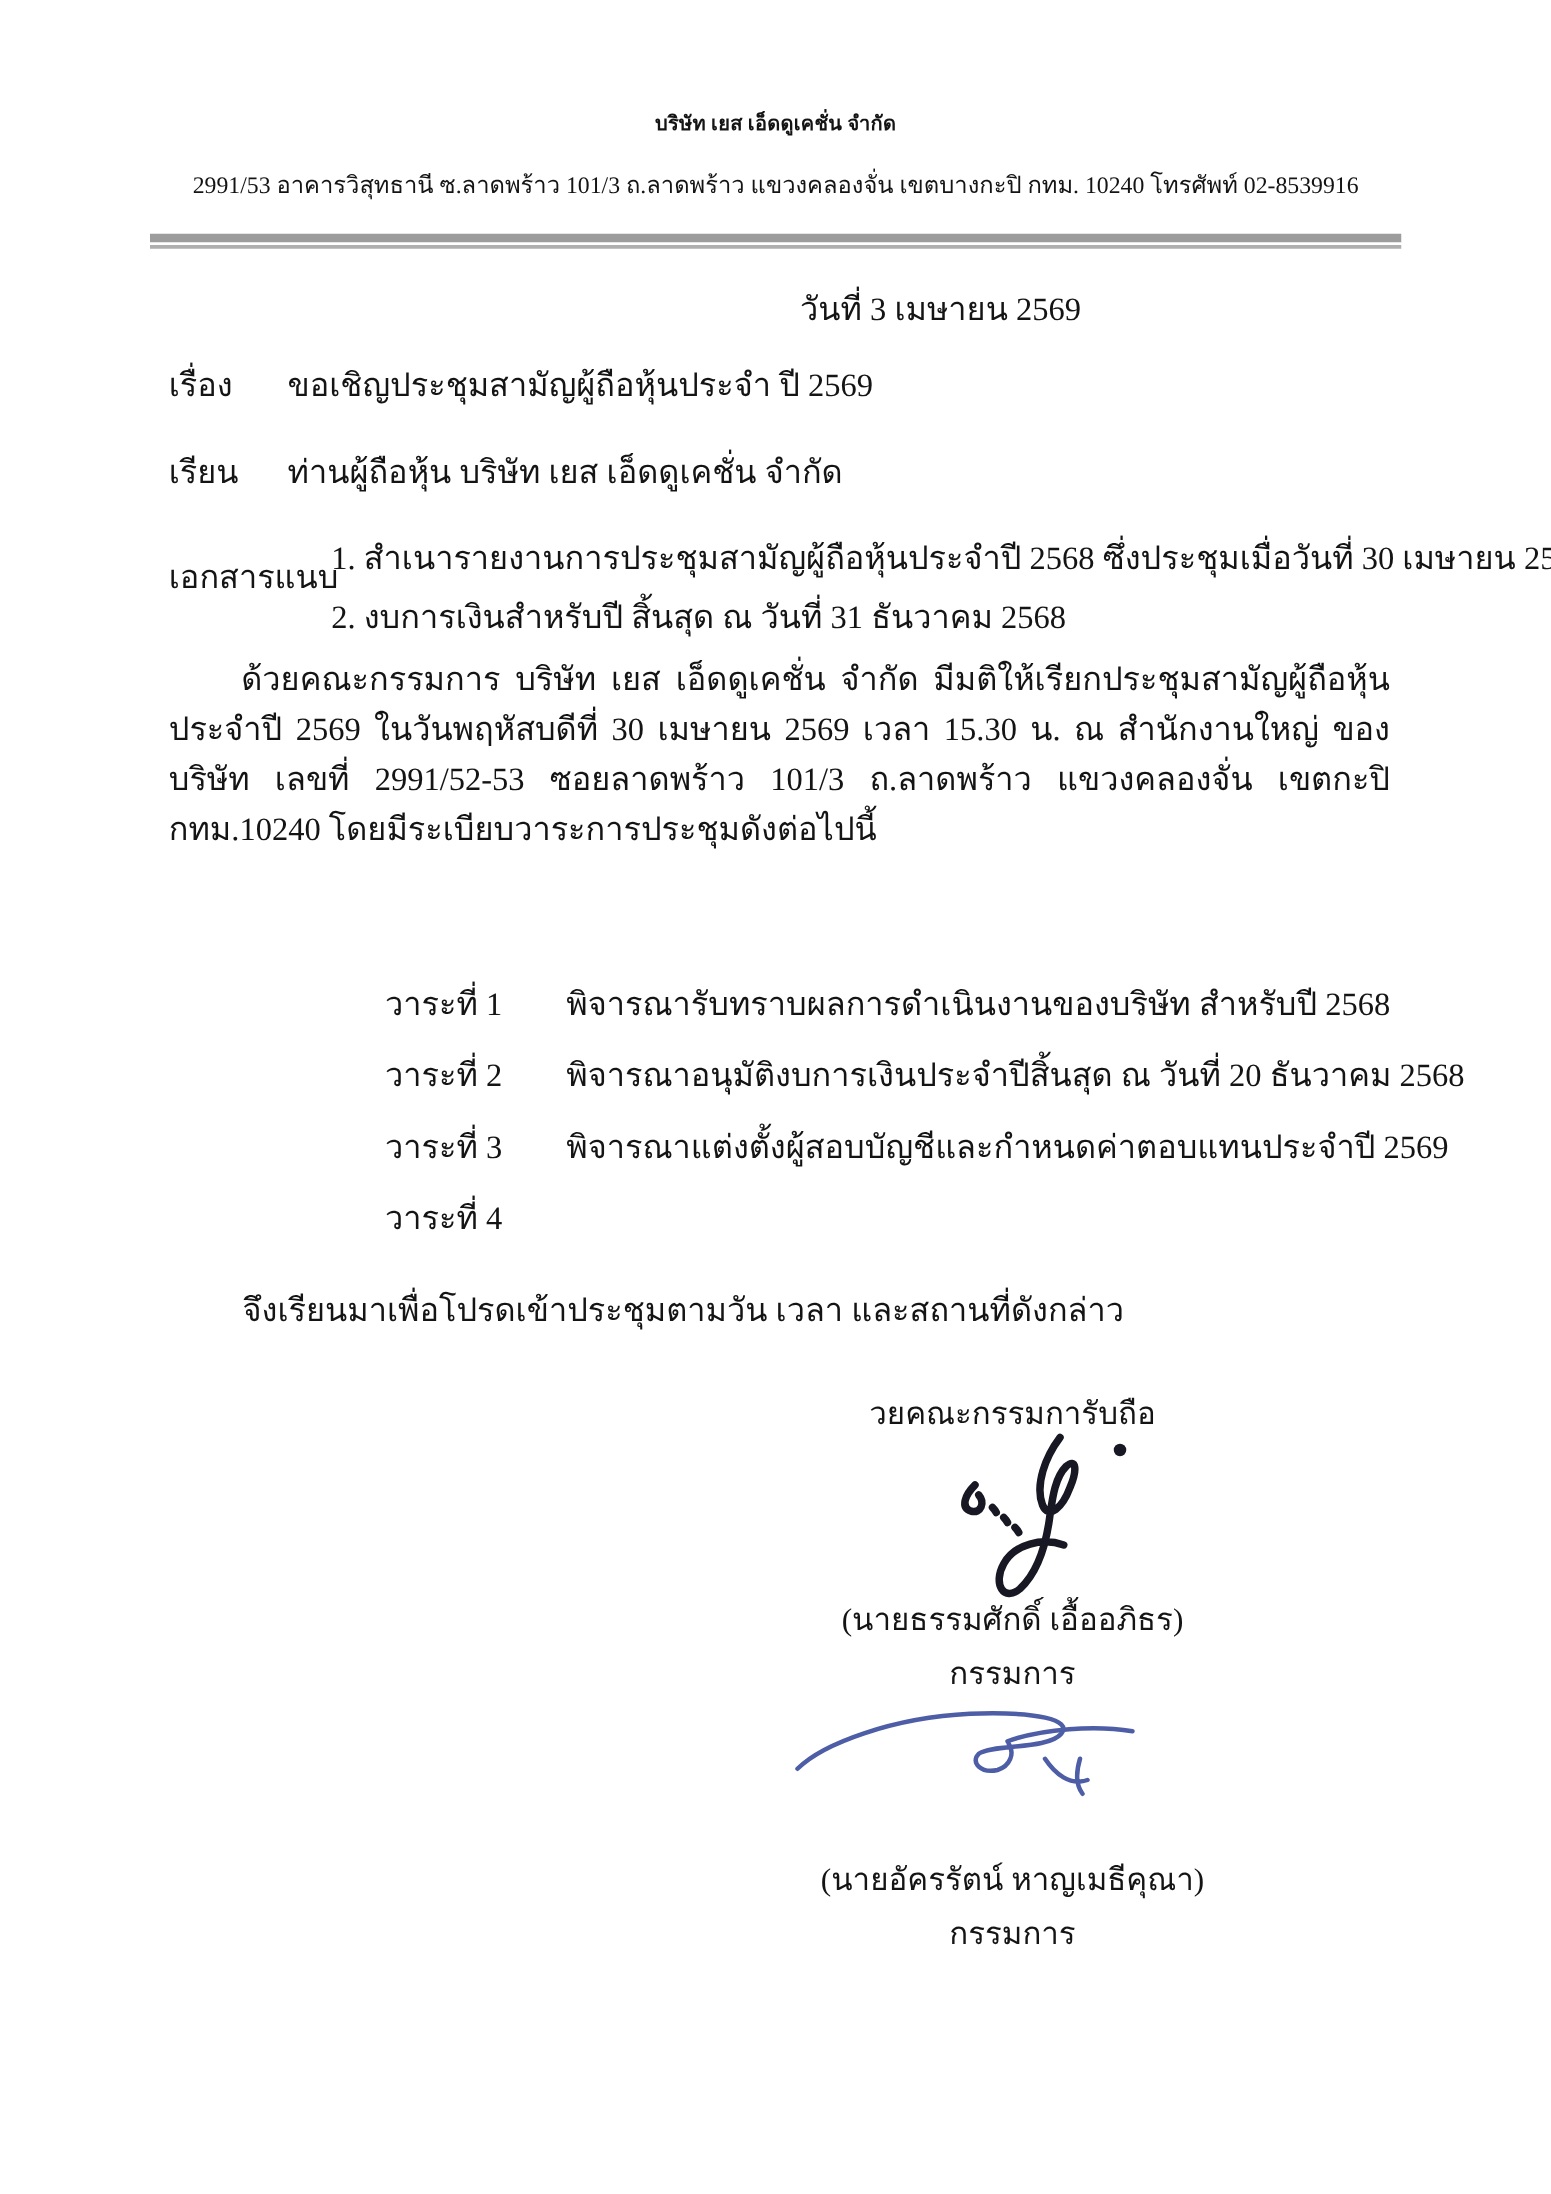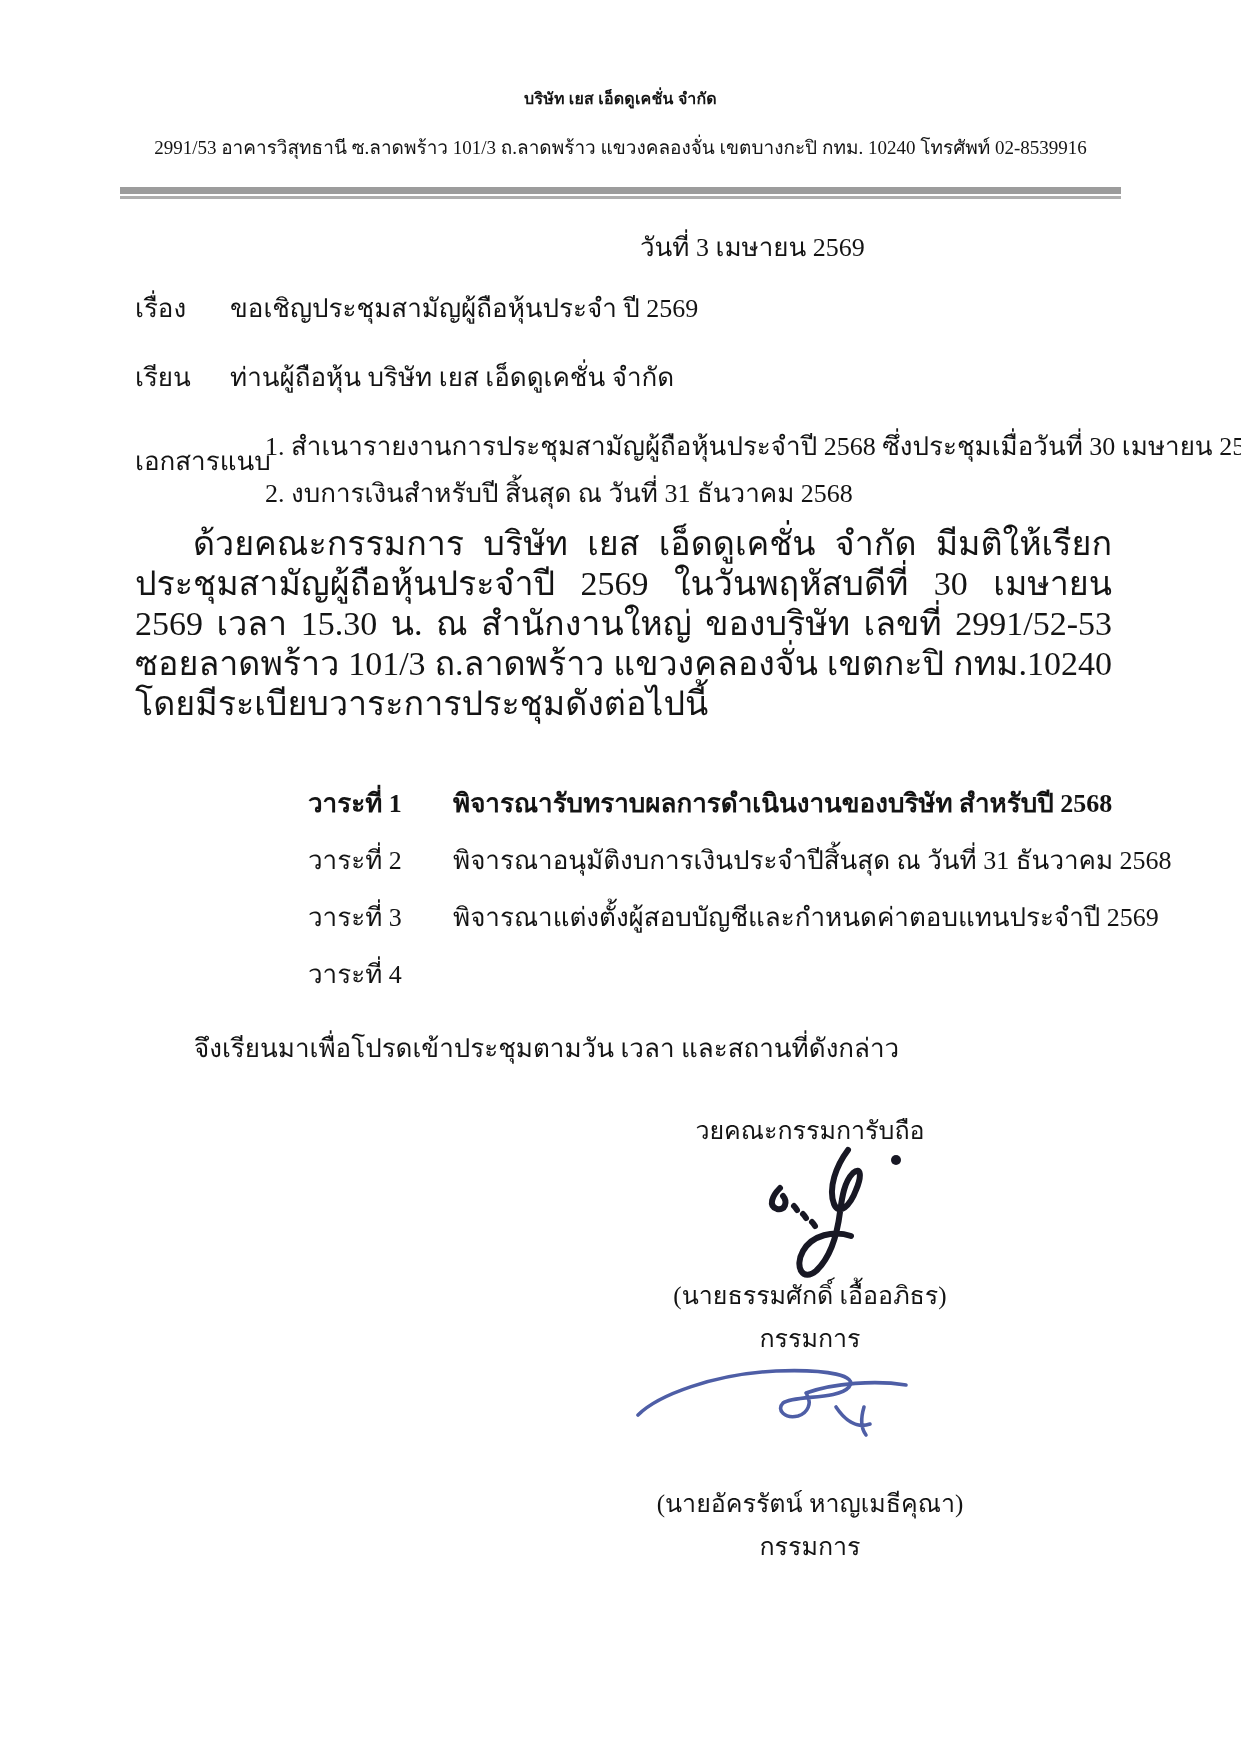--- a/index.html
+++ b/index.html
@@ -24,26 +24,26 @@
   .date-line{left:640px;top:230px;}
   .row-label{left:135px;}
   .subject-row{top:291px;}
   .to-row{top:360px;}
   .row-content{left:230px;}
   .attach-label{left:135px;top:429px;margin-top:15px;}
   .attach-1{left:265px;top:429px;}
   .attach-2{left:265px;top:476px;}
   .paragraph{
     position:absolute;left:135px;top:524px;width:977px;
-    font-size:34px;line-height:40px;
+    font-size:26px;line-height:40px;
     text-indent:58px;text-align:justify;white-space:normal;
   }
   .agenda-label{left:308px;}
   .agenda-text{left:453px;text-align:right;}
-  .ag-r1{top:786px;font-weight:bold;} .ag-r2{top:843px;} .ag-r3{top:900px;} .ag-r4{top:957px;}
+  .ag-r1{top:786px;} .ag-r2{top:843px;} .ag-r3{top:900px;} .ag-r4{top:957px;}
   .closing{left:194px;top:1031px;}
   .signoff{position:absolute;left:555px;top:1110px;width:510px;height:480px;}
   .signoff .line{position:absolute;left:0;width:100%;text-align:center;font-size:25px;white-space:nowrap;}
   .salutation{top:0;}
   .sig1{position:absolute;left:195px;top:34px;width:165px;height:140px;}
   .name1{top:165px;}
   .title1{top:208px;}
   .sig2{position:absolute;left:75px;top:243px;width:290px;height:92px;}
   .name2{top:373px;}
   .title2{top:416px;}
@@ -71,21 +71,21 @@
 
   <div class="abs body-text attach-label">เอกสารแนบ</div>
   <div class="abs body-text attach-1">1. สำเนารายงานการประชุมสามัญผู้ถือหุ้นประจำปี 2568 ซึ่งประชุมเมื่อวันที่ 30 เมษายน 2568</div>
   <div class="abs body-text attach-2">2. งบการเงินสำหรับปี สิ้นสุด ณ วันที่ 31 ธันวาคม 2568</div>
 
   <div class="paragraph">ด้วยคณะกรรมการ บริษัท เยส เอ็ดดูเคชั่น จำกัด มีมติให้เรียกประชุมสามัญผู้ถือหุ้นประจำปี 2569 ในวันพฤหัสบดีที่ 30 เมษายน 2569 เวลา 15.30 น. ณ สำนักงานใหญ่ ของบริษัท เลขที่ 2991/52-53 ซอยลาดพร้าว 101/3 ถ.ลาดพร้าว แขวงคลองจั่น เขตกะปิ กทม.10240 โดยมีระเบียบวาระการประชุมดังต่อไปนี้</div>
 
   <div class="abs body-text agenda-label ag-r1">วาระที่ 1</div>
   <div class="abs body-text agenda-text  ag-r1">พิจารณารับทราบผลการดำเนินงานของบริษัท สำหรับปี 2568</div>
   <div class="abs body-text agenda-label ag-r2">วาระที่ 2</div>
-  <div class="abs body-text agenda-text  ag-r2">พิจารณาอนุมัติงบการเงินประจำปีสิ้นสุด ณ วันที่ 31 ธันวาคม 2568</div>
+  <div class="abs body-text agenda-text  ag-r2">พิจารณาอนุมัติงบการเงินประจำปีสิ้นสุด ณ วันที่ 20 ธันวาคม 2568</div>
   <div class="abs body-text agenda-label ag-r3">วาระที่ 3</div>
   <div class="abs body-text agenda-text  ag-r3">พิจารณาแต่งตั้งผู้สอบบัญชีและกำหนดค่าตอบแทนประจำปี 2569</div>
   <div class="abs body-text agenda-label ag-r4">วาระที่ 4</div>
 
   <div class="abs body-text closing">จึงเรียนมาเพื่อโปรดเข้าประชุมตามวัน เวลา และสถานที่ดังกล่าว</div>
 
   <div class="signoff">
     <div class="line salutation">วยคณะกรรมการับถือ</div>
 
     <svg class="sig1" viewBox="0 0 165 140" aria-hidden="true">

